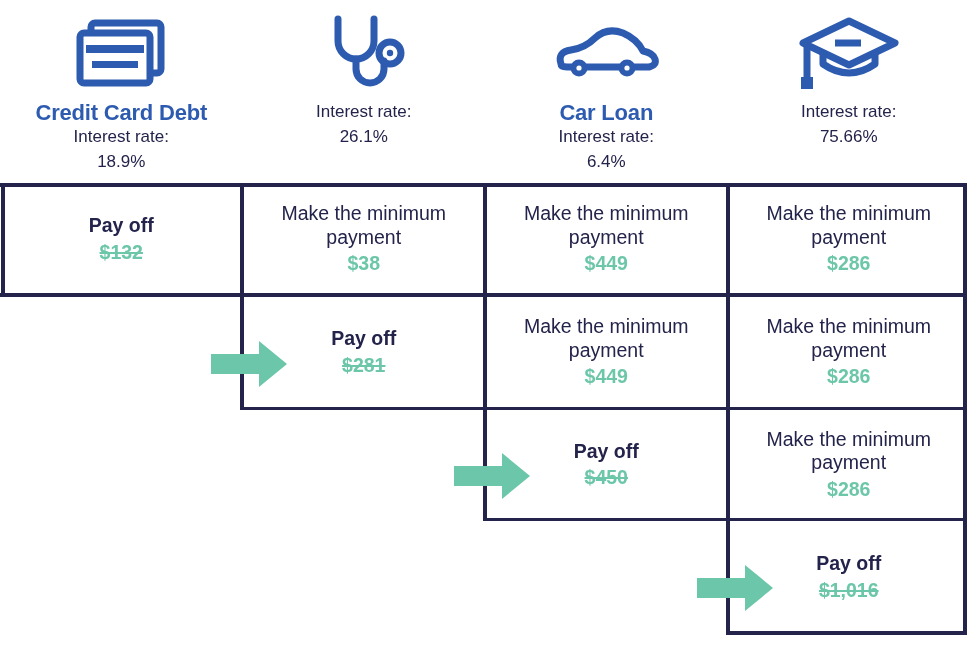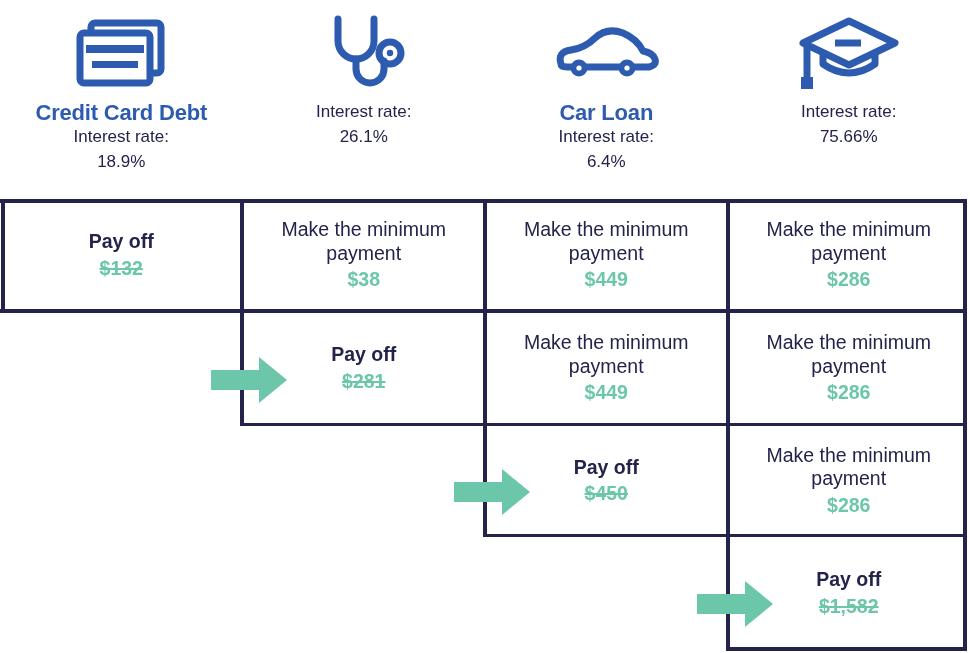--- a/index.html
+++ b/index.html
@@ -39,21 +39,21 @@
   }
   .debt-rate {
     color: #23234b;
     font-size: 17px;
     font-weight: normal;
     line-height: 1.45;
     text-align: center;
   }
 
   
-  .table-area { position: absolute; left: 0; top: 199px; width: 970px; height: 454px; }
+  .table-area { position: absolute; left: 0; top: 183px; width: 970px; height: 454px; }
 
   .row {
     position: absolute;
     left: 0; width: 970px;
     display: flex;
   }
   .row.r1 { top: 0px;   height: 112px; }
   .row.r2 { top: 112px; height: 114px; }
   .row.r3 { top: 226px; height: 111px; }
   .row.r4 { top: 337px; height: 114px; }
@@ -216,21 +216,21 @@
         <div class="amount">$286</div>
       </div>
     </div>
 
     <div class="row r4">
       <div class="cell empty"></div>
       <div class="cell empty"></div>
       <div class="cell empty"></div>
       <div class="cell">
         <div class="action payoff">Pay off</div>
-        <div class="amount struck">$1,582</div>
+        <div class="amount struck">$1,016</div>
       </div>
     </div>
 
     <div class="bar" style="left:0px;   top:0px;   width:967px; height:4px;"></div>
 
     <div class="bar" style="left:0px;   top:110px; width:967px; height:4px;"></div>
 
     <div class="bar" style="left:240px; top:224px; width:727px; height:3px;"></div>
 
     <div class="bar" style="left:483px; top:335px; width:484px; height:3px;"></div>

